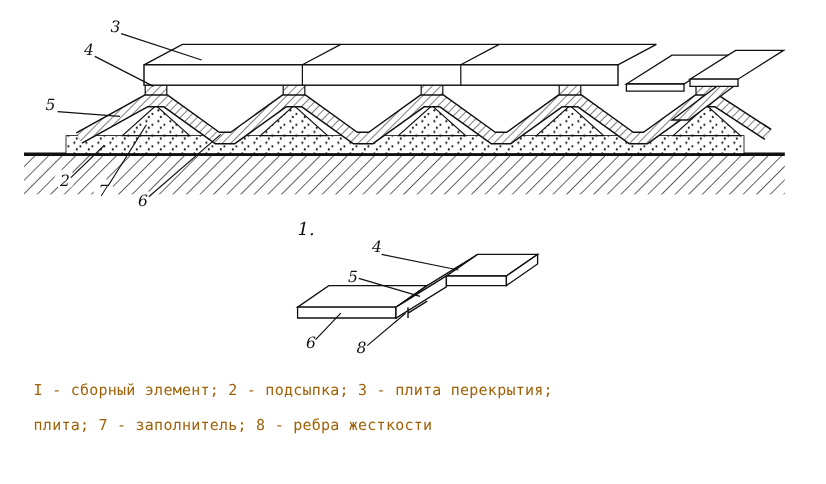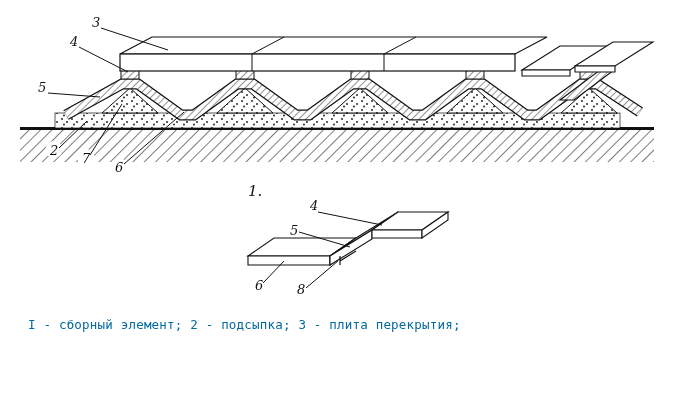--- a/index.html
+++ b/index.html
@@ -2,21 +2,21 @@
 <html><head>
 <meta charset="utf-8">
 <style>
   html,body{margin:0;padding:0;background:#fff;}
   .canvas{position:relative;width:688px;height:403px;background:#ffffff;overflow:hidden;}
   svg{position:absolute;left:0;top:0;}
   .num{font:italic 13px "DejaVu Serif", serif;fill:#111;}
   .detlabel{font:italic 15px "DejaVu Serif", serif;fill:#111;}
   .legend{position:absolute;left:28px;top:310px;width:648px;
           font-family:"DejaVu Sans Mono", monospace;font-size:12.5px;
-          color:#0369a1;letter-spacing:.2px;}
+          color:#a16207;letter-spacing:.2px;}
   .legend div{height:29px;line-height:29px;white-space:pre;}
 </style>
 </head>
 <body>
 
 <div class="canvas">
 
 <svg width="688" height="403" viewBox="0 0 688 403">
   <defs>
     <pattern id="ghatch" width="8" height="8" patternUnits="userSpaceOnUse" patternTransform="rotate(45)">
@@ -125,15 +125,16 @@
 
     <text class="num" x="310" y="210" stroke="none">4</text>
     <text class="num" x="290" y="235" stroke="none">5</text>
     <text class="num" x="255" y="290" stroke="none">6</text>
     <text class="num" x="297" y="294" stroke="none">8</text>
   </g>
 </svg>
 
 <div class="legend">
   <div>I - сборный элемент; 2 - подсыпка; 3 - плита перекрытия;</div>
+  <div>плита; 7 - заполнитель; 8 - ребра жесткости</div>
 </div>
 
 </div>
 
 </body></html>

